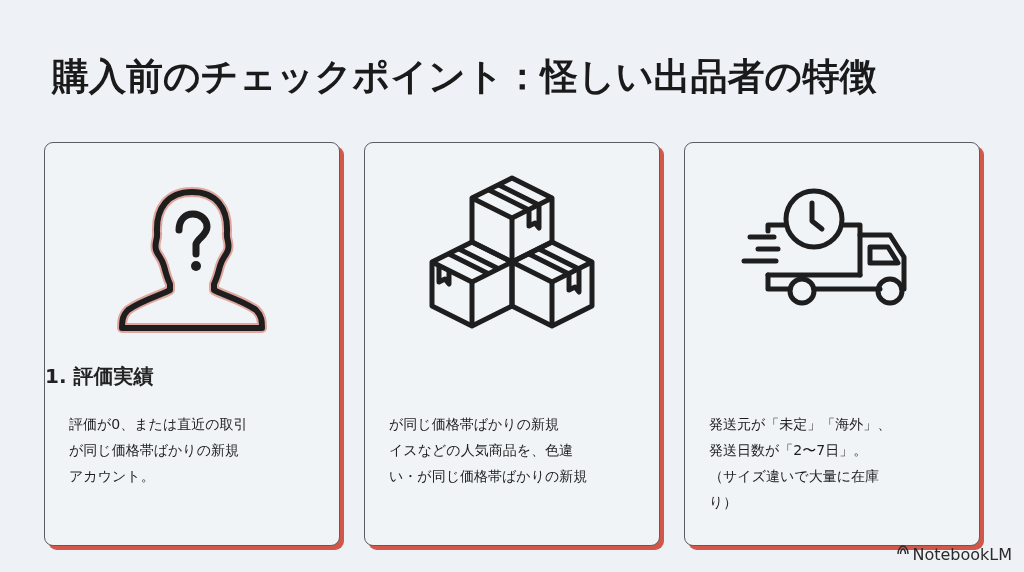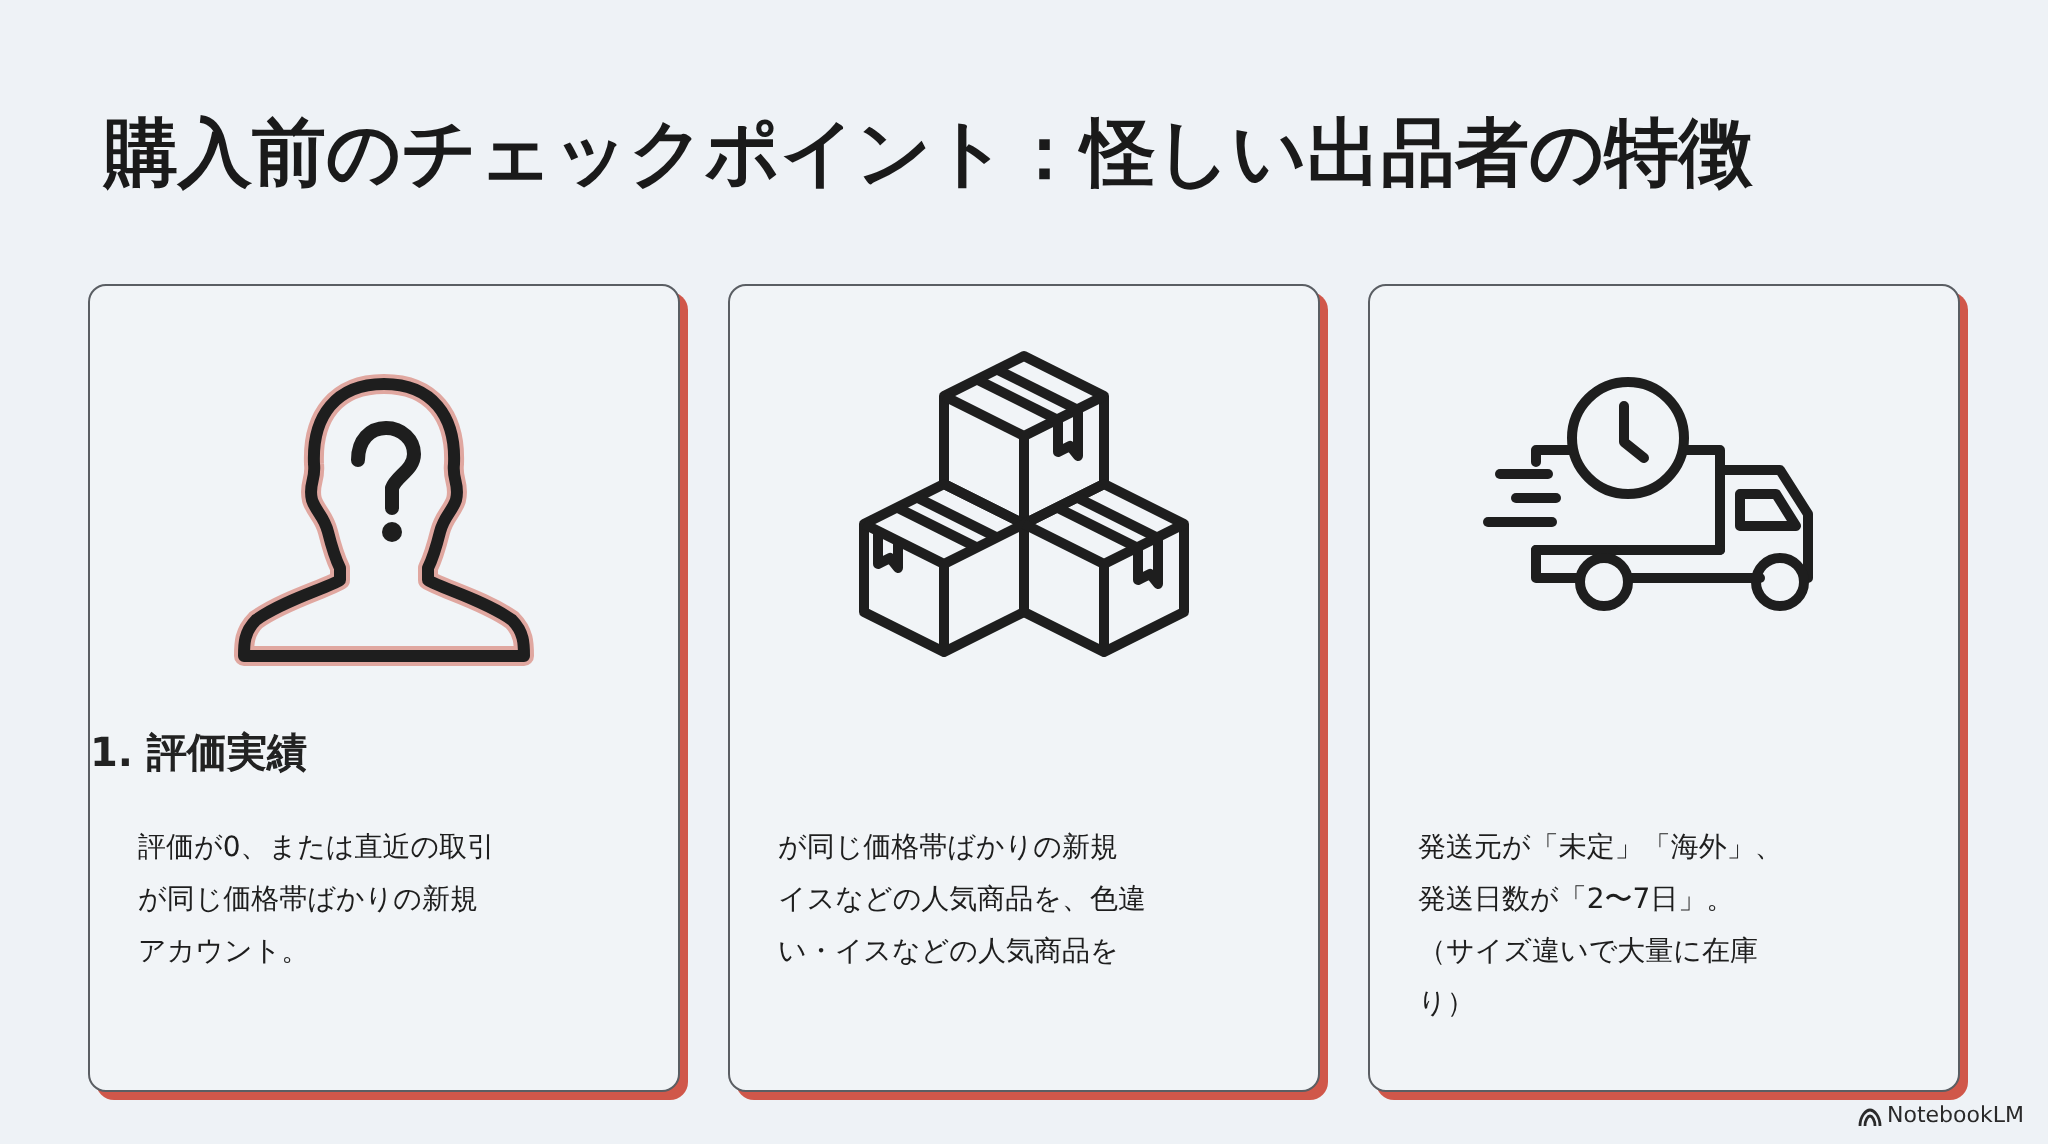--- a/index.html
+++ b/index.html
@@ -68,24 +68,24 @@
     width: 252px;
     font-size: 14px;
     line-height: 26px;
     color: #1e1e1e;
   }
   .card-body span { display: block; white-space: nowrap; }
   .brand {
     position: absolute;
     right: 12px;
     bottom: 8px;
-    font-size: 11px;
+    font-size: 16px;
     color: #2a2a2a;
     display: flex;
-    align-items: flex-end;
+    align-items: flex-start;
     gap: 3px;
   }
 </style>
 </head>
 <body>
 
 <div class="title">購入前のチェックポイント：怪しい出品者の特徴</div>
 
 <div class="card card1">
   <div class="icon-wrap">
@@ -127,21 +127,21 @@
         <path d="M85 92 L125 112 L165 92"></path>
         <path d="M125 112 L125 156"></path>
         <path d="M102 84 L142 104 M112 79 L152 99"></path>
         <path d="M142 104 L142 120 L148 117 L152 122 L152 99"></path>
       </g>
     </svg>
   </div>
   <div class="card-body">
     <span>が同じ価格帯ばかりの新規</span>
     <span>イスなどの人気商品を、色違</span>
-    <span>い・イスなどの人気商品を</span>
+    <span>い・が同じ価格帯ばかりの新規</span>
   </div>
 </div>
 
 <div class="card card3">
   <div class="icon-wrap">
     <svg width="180" height="130" viewBox="0 0 180 130">
       <g fill="none" stroke="#1e1e1e" stroke-width="5" stroke-linejoin="round" stroke-linecap="round">
 
         <circle cx="72" cy="34" r="28"></circle>
         <path d="M70 18 L70 36 L80 44"></path>

